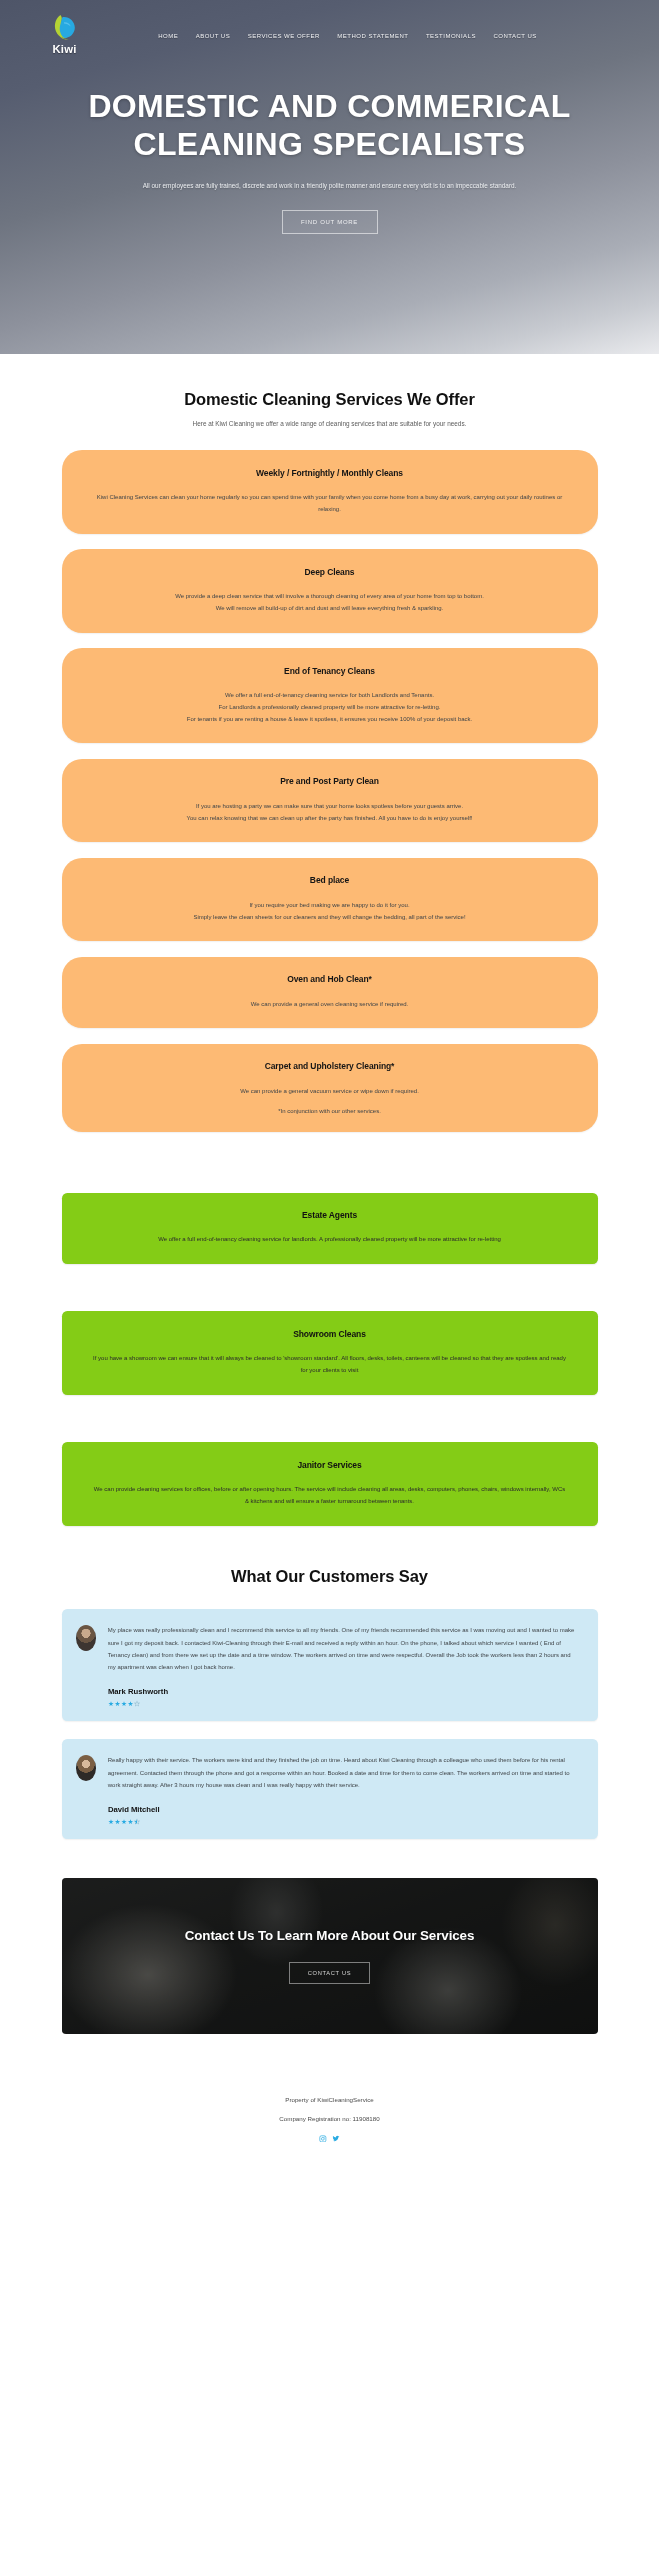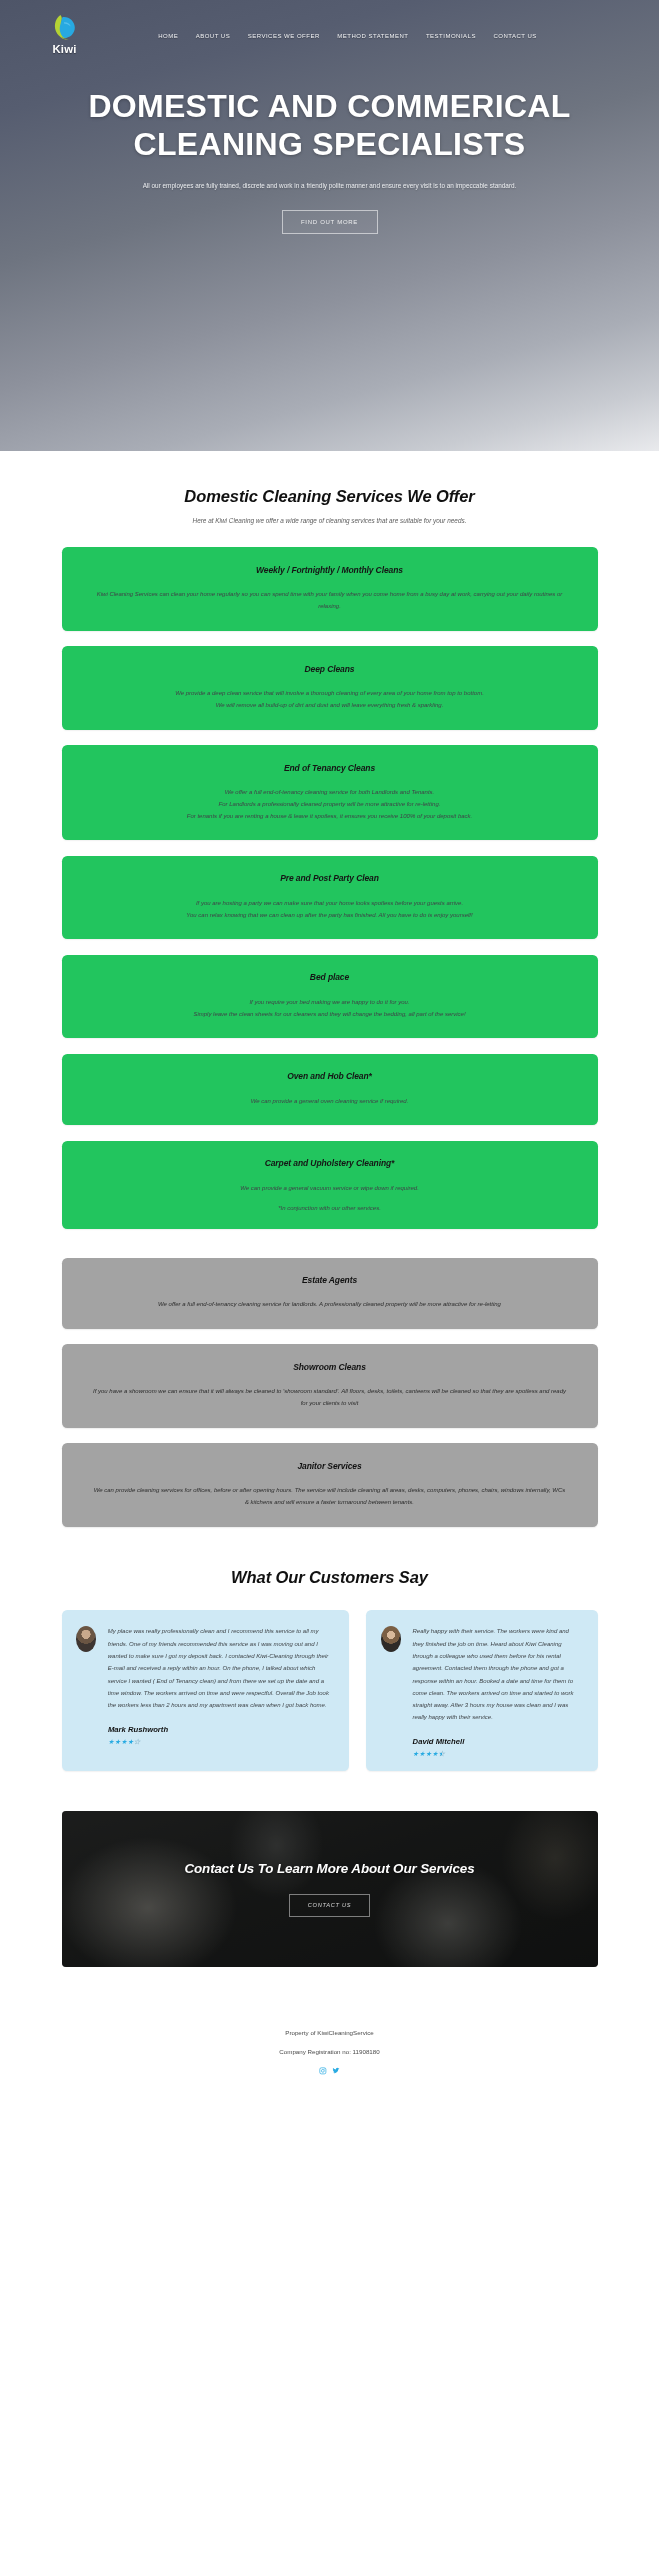--- a/index.html
+++ b/index.html
@@ -8,21 +8,21 @@
   body {
     font-family: "Liberation Sans", sans-serif;
     background: #ffffff;
     color: #333;
     -webkit-font-smoothing: antialiased;
   }
 
   
   .hero {
     position: relative;
-    height: 451px;
+    height: 354px;
     background: linear-gradient(165deg, #4e5568 0%, #565d70 18%, #6e7480 42%, #8d919c 62%, #a9adb6 78%, #c8cbd1 90%, #e9eaed 100%);
     overflow: hidden;
   }
   .hero-topbar {
     position: relative;
     display: flex;
     align-items: center;
     padding: 9.3px 31px 0 31px;
     height: 57px;
   }
@@ -92,43 +92,43 @@
     color: rgba(255,255,255,.85);
     font-size: 6px;
     letter-spacing: 0.7px;
     text-transform: uppercase;
     background: rgba(255,255,255,.04);
     cursor: pointer;
   }
 
   
   .section { padding: 0 0 5.2px 0; }
-  .wrap { width: 536px; margin: 0 auto; font-style: italic; }
+  .wrap { width: 536px; margin: 0 auto; }
   .sec-head { text-align: center; padding: 36px 0 0 0; }
   .sec-title {
     font-size: 16.5px;
     font-weight: bold;
     color: #111;
     letter-spacing: -0.1px;
   }
   .sec-sub {
     margin-top: 11.3px;
     font-size: 6.4px;
     color: #5b5b5b;
   }
 
   .cards { margin-top: 23px; display: flex; flex-direction: column; gap: 15.5px; }
 
   .card {
     border-radius: 5.2px;
     padding: 17.5px 31px 18.5px 31px;
     text-align: center;
   }
-  .card.blue { background: #22c55e; box-shadow: 0 1px 1.5px rgba(0,0,0,.06); }
-  .card.pink { background: #a3a3a3; box-shadow: 0 1px 1.5px rgba(0,0,0,.08); }
+  .card.blue { background: #fdba74; box-shadow: 0 1px 1.5px rgba(0,0,0,.06); border-radius: 20px; }
+  .card.pink { background: #84cc16; box-shadow: 0 1px 1.5px rgba(0,0,0,.08); margin-top: 32px; }
   .card-title {
     font-size: 8.5px;
     font-weight: bold;
     color: #151515;
     letter-spacing: -0.1px;
   }
   .card-body { margin-top: 13.4px; }
   .card-body p {
     font-size: 6px;
     line-height: 2.0;
@@ -141,21 +141,21 @@
   .banner {
     border-radius: 5.2px;
     background: #e8697d;
     padding: 13.4px 20.6px;
     text-align: center;
     box-shadow: 0 1px 1.5px rgba(0,0,0,.08);
   }
   .banner-text { font-size: 8.5px; font-weight: bold; color: #111; }
 
   
-  .t-cards { margin-top: 23px; display: flex; flex-direction: row; gap: 17.5px; }
+  .t-cards { margin-top: 23px; display: flex; flex-direction: column; gap: 17.5px; }
   .t-card {
     background: #cfe9f5;
     border-radius: 5.2px;
     padding: 15.5px 18.5px 13.4px 14.4px;
     box-shadow: 0 1px 1.5px rgba(0,0,0,.06);
   }
   .t-top { display: flex; gap: 11.3px; align-items: flex-start; }
   .avatar {
     flex: 0 0 20.6px;
     width: 20.6px; height: 26px;

